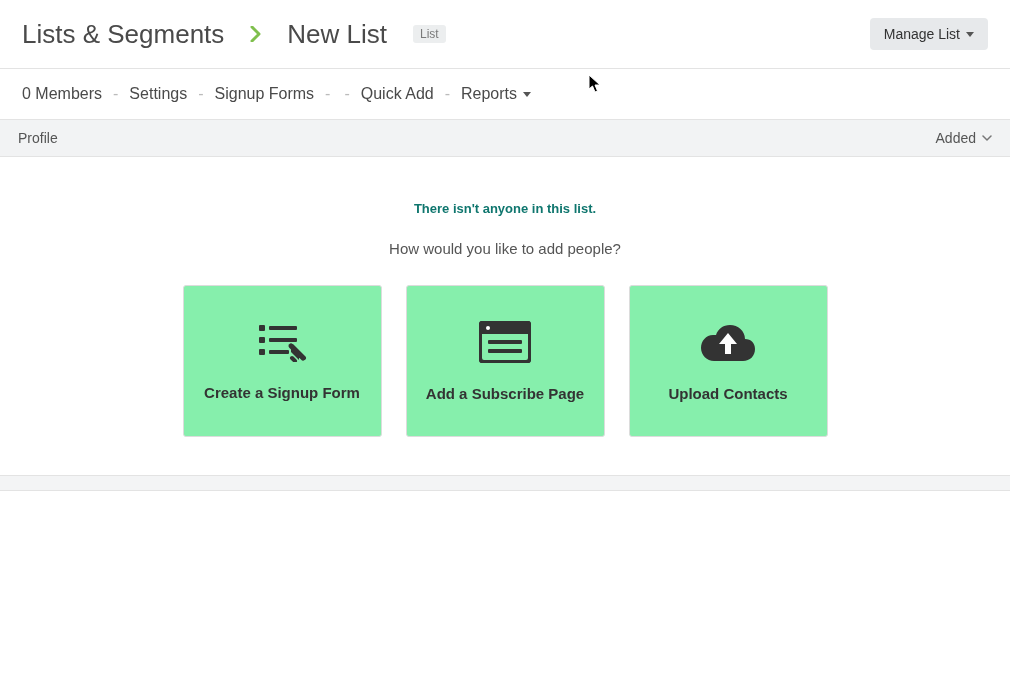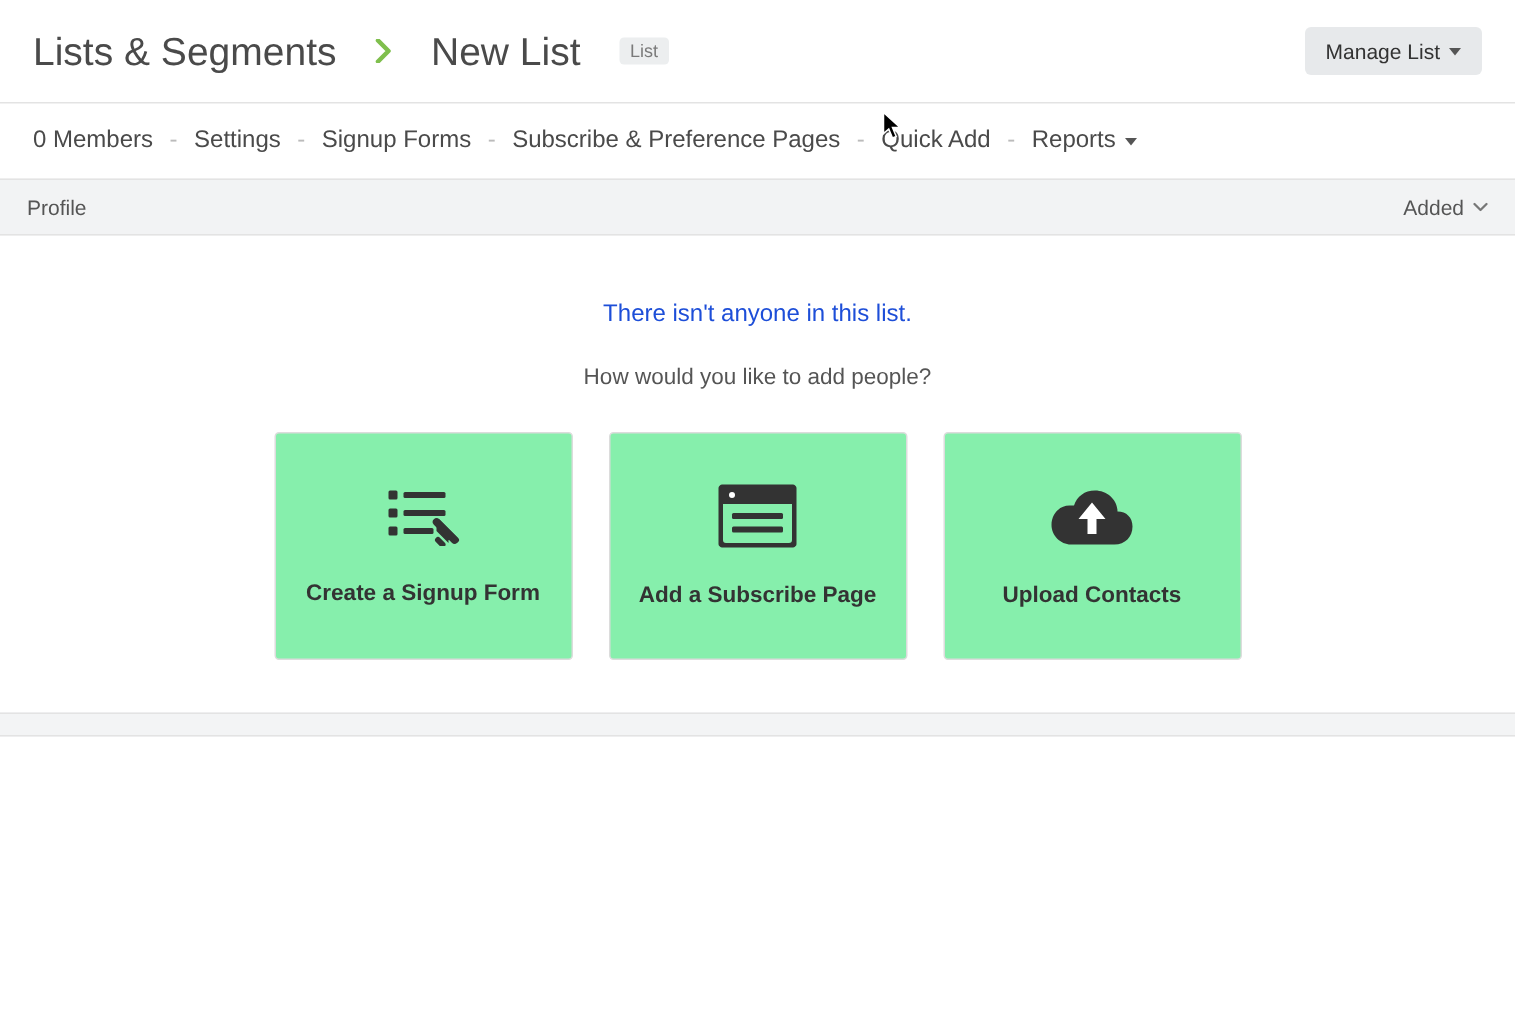--- a/index.html
+++ b/index.html
@@ -96,23 +96,23 @@
       color: #555;
     }
     .listbar .right { display: inline-flex; align-items: center; gap: 6px; cursor: pointer; }
 
     
     .empty {
       text-align: center;
       padding: 44px 0 40px 0;
     }
     .empty h3 {
-      font-size: 16px;
-      font-weight: 400;
-      color: #1d4ed8;
+      font-size: 13px;
+      font-weight: 700;
+      color: #0f766e;
       margin-bottom: 24px;
     }
     .empty p {
       font-size: 15px;
       color: #555;
       margin-bottom: 28px;
     }
     .cards {
       display: flex;
       justify-content: center;
@@ -173,21 +173,20 @@
 
 <div class="hr"></div>
 
 <div class="tabs">
   <span class="tab">0 Members</span>
   <span class="sep">-</span>
   <span class="tab">Settings</span>
   <span class="sep">-</span>
   <span class="tab">Signup Forms</span>
   <span class="sep">-</span>
-  <span class="tab">Subscribe &amp; Preference Pages</span>
   <span class="sep">-</span>
   <span class="tab">Quick Add</span>
   <span class="sep">-</span>
   <span class="tab dd">
     <span>Reports</span>
     <span class="caret-down"></span>
   </span>
 </div>
 
 <div class="listbar">

